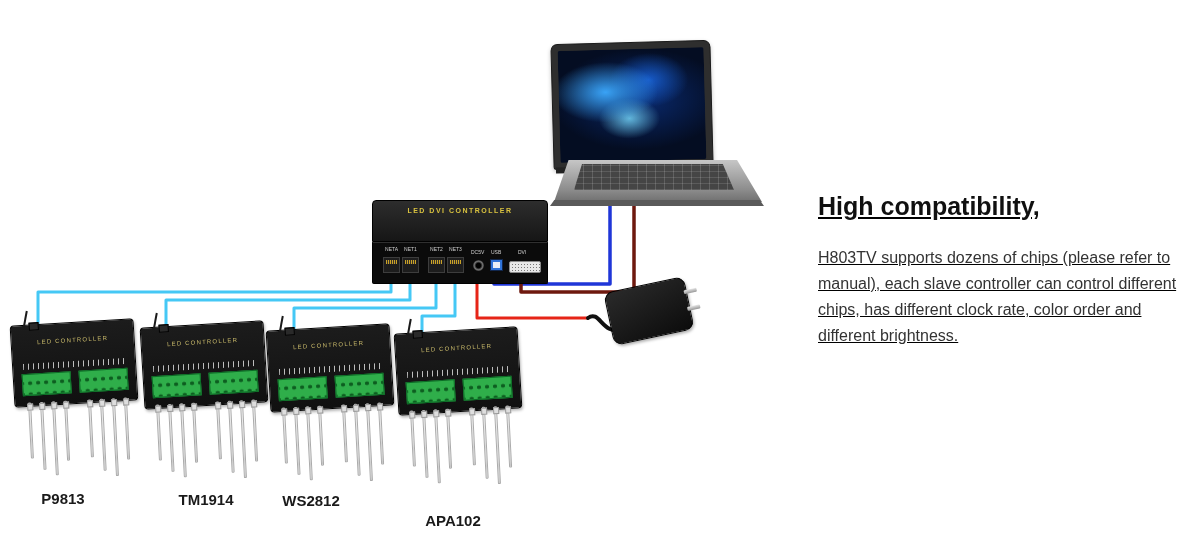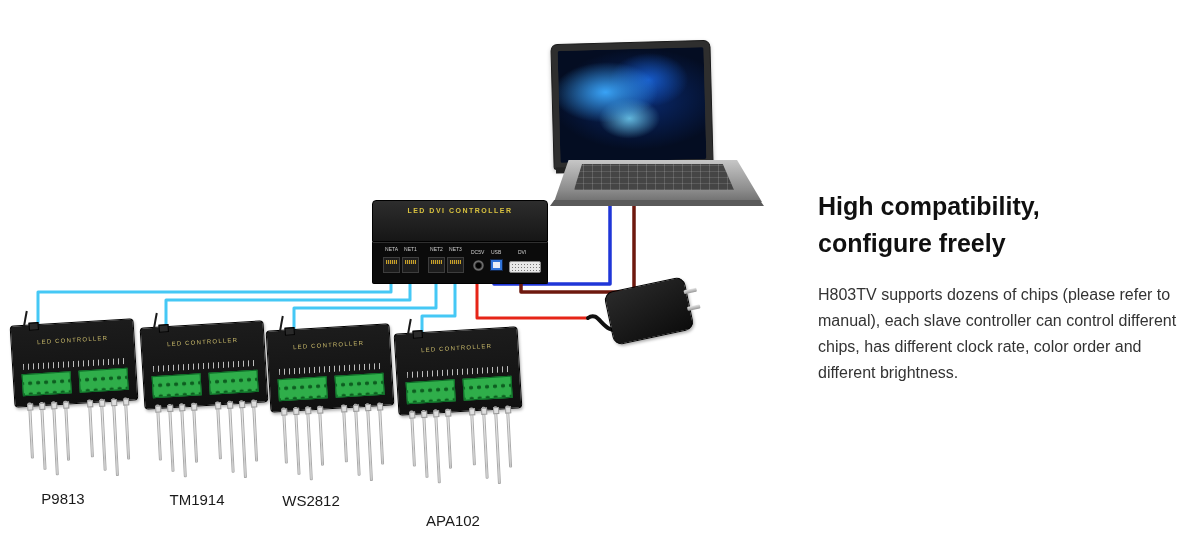--- a/index.html
+++ b/index.html
@@ -82,33 +82,33 @@
   .terminals{position:absolute;left:8px;right:8px;top:48px;display:flex;gap:8px;}
   .terminal{
     flex:1;height:22px;background:#2fae4a;border:1px solid #0c6b26;box-sizing:border-box;
     background-image:radial-gradient(circle,#0d5e20 1.7px,transparent 2.2px);
     background-size:8px 11px;background-position:3px 3px;
   }
   .pins{position:absolute;display:flex;gap:9px;align-items:flex-start;transform:rotate(-3deg);}
   .pin{width:3px;background:linear-gradient(180deg,#f5f5f5,#c7c7c7);border:1px solid #ababab;border-radius:1px;box-sizing:border-box;}
   .pin::before{content:"";display:block;width:6px;height:7px;margin-left:-2.5px;background:#dedede;border:1px solid #979797;box-sizing:border-box;}
 
-  .chipname{position:absolute;width:122px;text-align:center;font-size:15px;color:#1a1a1a;}
+  .chipname{position:absolute;width:122px;text-align:center;font-size:15px;color:#1a1a1a;font-weight:bold;}
 
   
   .adapter{
     position:absolute;left:608px;top:284px;width:80px;height:52px;background:linear-gradient(160deg,#2a2a2a,#0c0c0c);
     border:1px solid #000;border-radius:9px;transform:rotate(-12deg);
     box-shadow:1px 2px 3px rgba(0,0,0,.3);
   }
   .prong{position:absolute;right:-11px;width:13px;height:4px;background:linear-gradient(180deg,#e6e6e6,#969696);border-radius:1px;}
   .prong.p1{top:13px;} .prong.p2{top:30px;}
 
   
-  .copy{position:absolute;left:818px;top:188px;width:382px;}
+  .copy{position:absolute;left:818px;top:188px;width:382px;text-decoration:underline;}
   .headline{margin:0;font-size:25px;line-height:37px;font-weight:bold;color:#101010;}
   .desc{margin:20px 0 0 0;font-size:16px;line-height:26px;color:#333;}
 </style>
 </head>
 <body>
 
 <div class="canvas">
 
   <svg class="wires" width="1200" height="556">
     <polyline points="391,255 391,292 38,292 38,324" fill="none" stroke="#45c8f5" stroke-width="3" stroke-linejoin="round"></polyline>
@@ -193,21 +193,21 @@
   <div class="pins" style="left:158px;top:402px">
       <div class="pin" style="height: 56px;"></div>
       <div class="pin" style="height: 68px;"></div>
       <div class="pin" style="height: 74px;"></div>
       <div class="pin" style="height: 60px; margin-right: 12px;"></div>
       <div class="pin" style="height: 58px;"></div>
       <div class="pin" style="height: 72px;"></div>
       <div class="pin" style="height: 78px;"></div>
       <div class="pin" style="height: 62px;"></div>
     </div>
-  <div class="chipname" style="left:136px;top:491px">TM1914</div>
+  <div class="chipname" style="left:145px;top:491px">TM1914</div>
 
   <div class="slave" style="left:268px;top:327px">
     <div class="antenna"></div>
     <div class="ant-conn"></div>
     <div class="slabel">LED CONTROLLER</div>
     <div class="ticks"></div>
     <div class="terminals">
       <div class="terminal"></div>
       <div class="terminal"></div>
     </div>
@@ -241,17 +241,17 @@
       <div class="pin" style="height: 60px; margin-right: 12px;"></div>
       <div class="pin" style="height: 58px;"></div>
       <div class="pin" style="height: 72px;"></div>
       <div class="pin" style="height: 78px;"></div>
       <div class="pin" style="height: 62px;"></div>
     </div>
   <div class="chipname" style="left:392px;top:512px">APA102</div>
 
   <div class="copy">
     <h2 class="headline"><span>High compatibility,</span><br>
-    <span>configure freely</span></h2>
+    </h2>
     <p class="desc">H803TV supports dozens of chips (please refer to manual), each slave controller can control different chips, has different clock rate, color order and different brightness.</p>
   </div>
 
 </div>
 
 </body></html>

